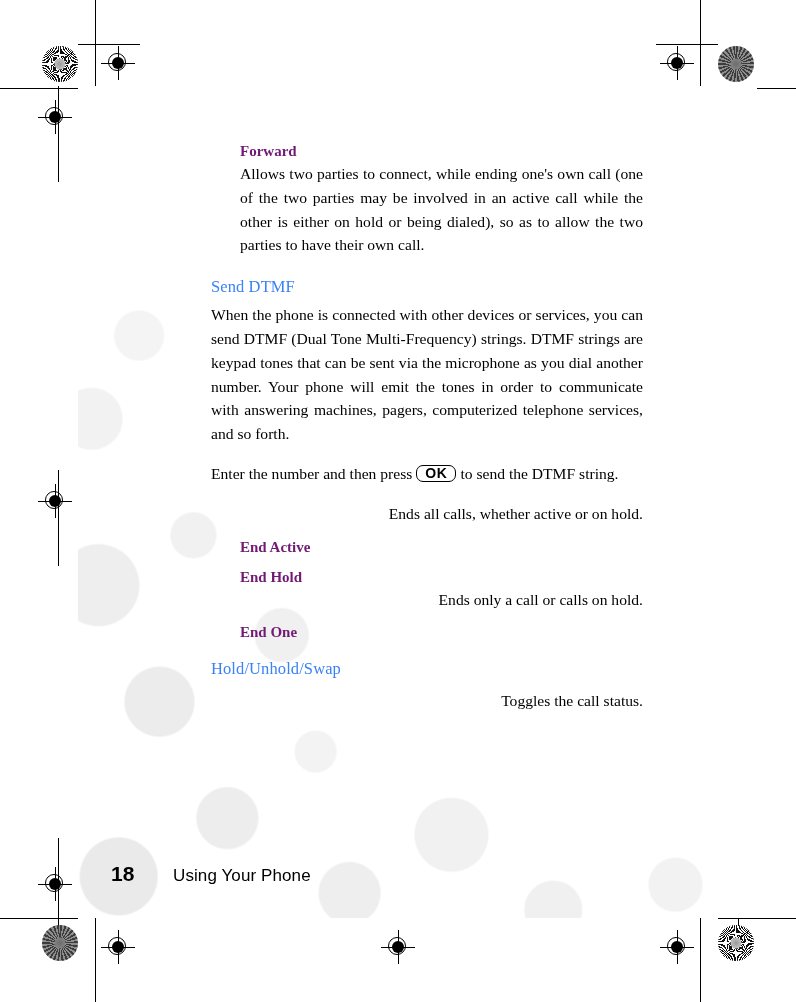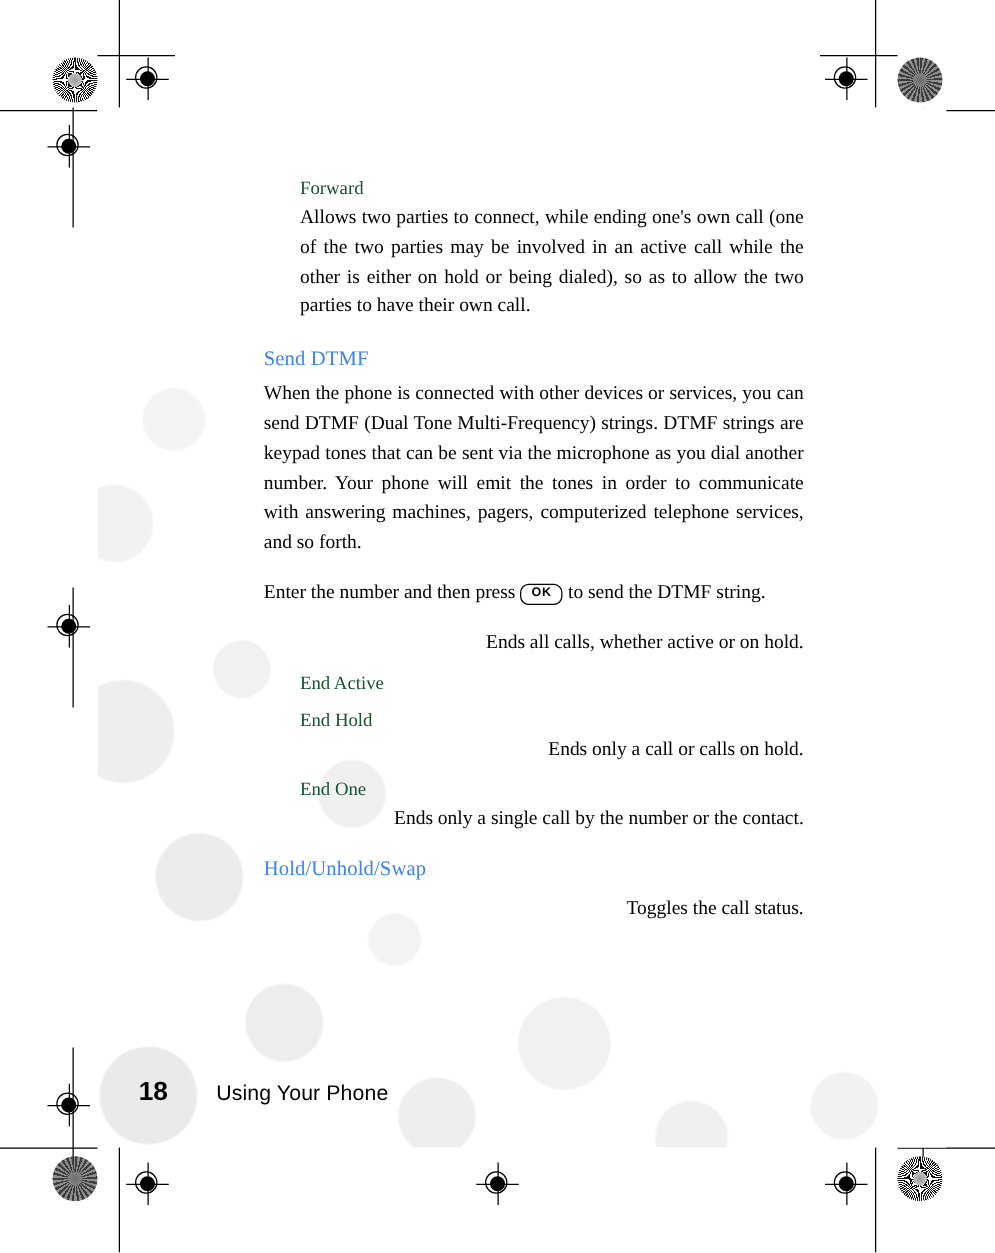--- a/index.html
+++ b/index.html
@@ -126,22 +126,22 @@
   h2.sec {
     margin: 4px 0 6px 0;
     font-size: 16.5px;
     font-weight: normal;
     color: #3b82f6;
     letter-spacing: 0.1px;
   }
   h3.sub {
     margin: 0 0 2px 0;
     font-size: 15px;
-    font-weight: normal;
-    color: #14532d;
+    font-weight: bold;
+    color: #701a75;
   }
   p.body {
     margin: 0 0 14px 0;
     font-size: 15.6px;
     line-height: 23.8px;
     color: #000;
     text-align: justify;
     text-justify: inter-word;
   }
   p.body.last { margin-bottom: 0; }
@@ -151,21 +151,21 @@
   .block.indent { margin-left: 29px; }
   .block.tight { margin-bottom: 13px; }
 
   
   .keycap {
     display: inline-block;
     border: 1.6px solid #000;
     border-radius: 7px;
     padding: 1px 8px 2px 8px;
     font-family: "Liberation Sans", sans-serif;
-    font-size: 10px;
+    font-size: 14px;
     font-weight: bold;
     letter-spacing: 0.6px;
     line-height: 12px;
     vertical-align: 1px;
     background: #fff;
   }
 
   
   .footer {
     position: absolute;
@@ -317,21 +317,20 @@
         <h3 class="sub">End Active</h3>
       </div>
 
       <div class="block indent tight">
         <h3 class="sub">End Hold</h3>
         <p class="body last ragged">Ends only a call or calls on hold.</p>
       </div>
 
       <div class="block indent tight">
         <h3 class="sub">End One</h3>
-        <p class="body last ragged">Ends only a single call by the number or the contact.</p>
       </div>
     </div>
 
     <div class="block" style="margin-top:18px;">
       <h2 class="sec" style="margin-bottom:10px;">Hold/Unhold/Swap</h2>
       <p class="body last ragged">Toggles the call status.</p>
     </div>
 
   </div>
 

